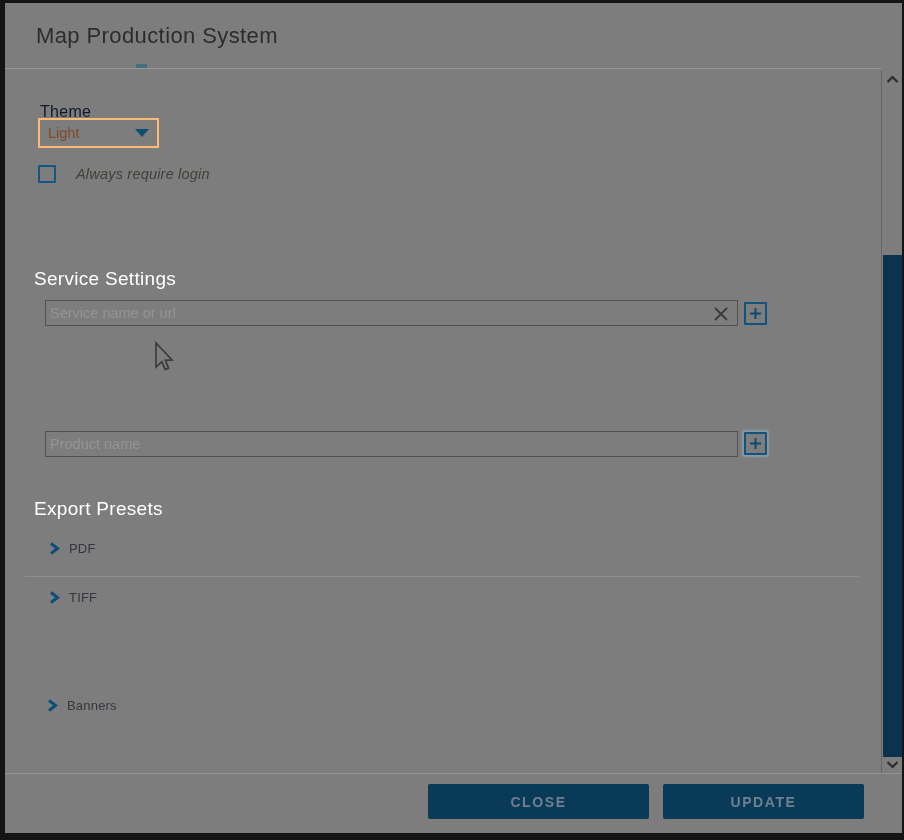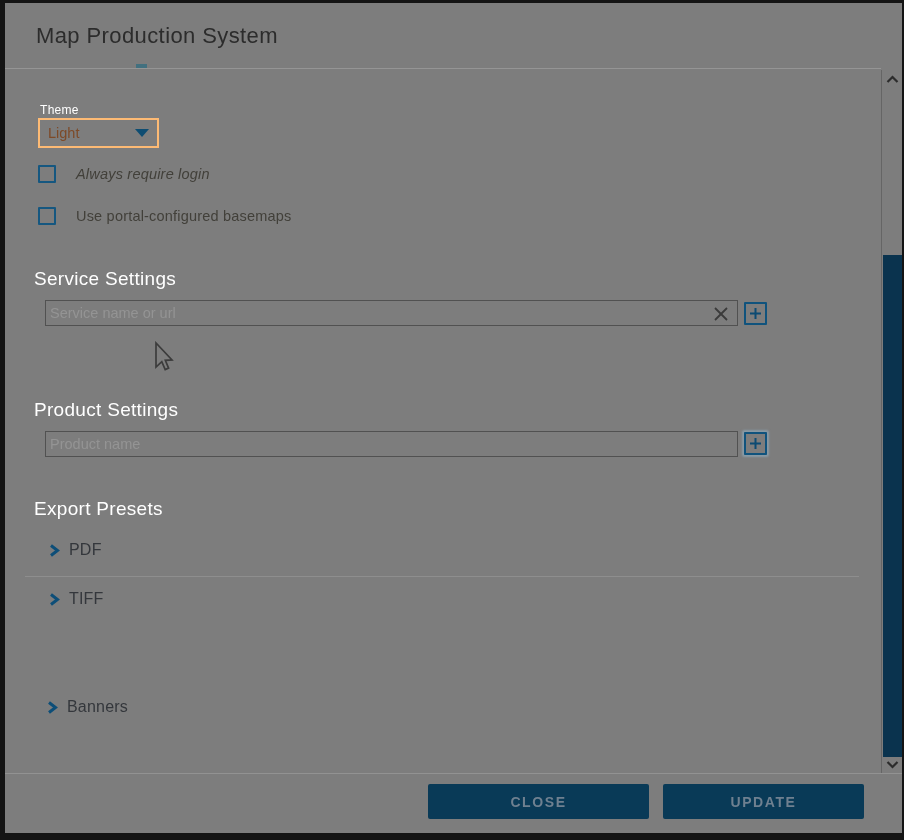--- a/index.html
+++ b/index.html
@@ -18,21 +18,21 @@
   .abs { position:absolute; }
 
   
   .dialog-title {
     left:36px; top:23px; font-size:22px; color:#2c2c2c; letter-spacing:.4px;
   }
   .header-divider { left:5px; top:68px; width:876px; height:1px; background:#959595; }
   .scroll-fragment { left:136px; top:64px; width:11px; height:4px; background:#42707f; }
 
   
-  .field-label { left:40px; top:103px; font-size:12px; color:#ffffff; letter-spacing:.3px; }
+  .field-label { left:40px; top:103px; font-size:16px; color:#0f172a; letter-spacing:.3px; }
   .dropdown {
     left:38px; top:118px; width:121px; height:30px;
     border:2px solid #fdba74; display:flex; align-items:center;
     padding:0 8px; cursor:default;
   }
   .dropdown-value { font-size:14.5px; color:#7d4a28; flex:1; }
   .caret-down {
     width:0; height:0; border-left:7px solid transparent;
     border-right:7px solid transparent; border-top:8px solid #0e4d72;
   }
@@ -68,21 +68,21 @@
   .add-btn {
     width:23px; height:23px; border:2px solid #10537d; border-radius:1px;
     display:flex; align-items:center; justify-content:center; cursor:pointer;
     background:transparent;
   }
   #service-add { left:744px; top:302px; }
   #product-add { left:744px; top:432px; box-shadow:0 0 2px 2px rgba(150,180,200,.55); }
 
   
   .expand-row { display:flex; align-items:center; cursor:pointer; }
-  .expand-label { margin-left:9px; font-size:16px; color:#34373c; letter-spacing:.2px; }
+  .expand-label { margin-left:9px; font-size:13px; color:#34373c; letter-spacing:.2px; }
   #pdf-row  { left:49px; top:541px; }
   #tiff-row { left:49px; top:590px; }
   #banners-row { left:47px; top:698px; }
   .row-divider { left:25px; top:576px; width:834px; height:1px; background:#8e8e8e; }
 
   
   .footer-divider { left:5px; top:773px; width:897px; height:1px; background:#929292; }
   .footer-btn {
     position:absolute; top:784px; height:35px; border:none; border-radius:2px;
     background:#093a57; color:#6f8090; font-family:"Liberation Sans", sans-serif;
@@ -118,24 +118,20 @@
   <div class="abs field-label">Theme</div>
   <div class="abs dropdown">
     <span class="dropdown-value">Light</span>
     <span class="caret-down"></span>
   </div>
 
   <div class="abs checkbox-row" id="cb-row-1">
     <span class="checkbox-box"></span>
     <span class="checkbox-label">Always require login</span>
   </div>
-  <div class="abs checkbox-row" id="cb-row-2">
-    <span class="checkbox-box"></span>
-    <span class="checkbox-label">Use portal-configured basemaps</span>
-  </div>
 
   <div class="abs section-heading" id="service-heading">Service Settings</div>
   <input class="text-input" id="service-input" type="text" placeholder="Service name or url" style="">
   <div class="abs clear-btn">
     <svg width="18" height="18" viewBox="0 0 18 18">
       <line x1="3" y1="3" x2="15" y2="15" stroke="#3b3b3b" stroke-width="1.8"></line>
       <line x1="15" y1="3" x2="3" y2="15" stroke="#3b3b3b" stroke-width="1.8"></line>
     </svg>
   </div>
   <div class="abs add-btn" id="service-add">
@@ -144,21 +140,20 @@
       <line x1="1" y1="6.5" x2="12" y2="6.5" stroke="#0c4b73" stroke-width="2"></line>
     </svg>
   </div>
 
   <div class="abs cursor-wrap">
     <svg width="22" height="34" viewBox="0 0 22 34">
       <path d="M4 2 L4 26 L9.8 20.6 L13.2 28.6 L16.6 27.1 L13.3 19.3 L20 18.9 Z" fill="rgba(125,125,125,0.15)" stroke="#3c3c3c" stroke-width="1.7" stroke-linejoin="miter"></path>
     </svg>
   </div>
 
-  <div class="abs section-heading" id="product-heading">Product Settings</div>
   <input class="text-input" id="product-input" type="text" placeholder="Product name" style="">
   <div class="abs add-btn" id="product-add">
     <svg width="13" height="13" viewBox="0 0 13 13">
       <line x1="6.5" y1="1" x2="6.5" y2="12" stroke="#0c4b73" stroke-width="2"></line>
       <line x1="1" y1="6.5" x2="12" y2="6.5" stroke="#0c4b73" stroke-width="2"></line>
     </svg>
   </div>
 
   <div class="abs section-heading" id="export-heading">Export Presets</div>
   <div class="abs expand-row" id="pdf-row">

